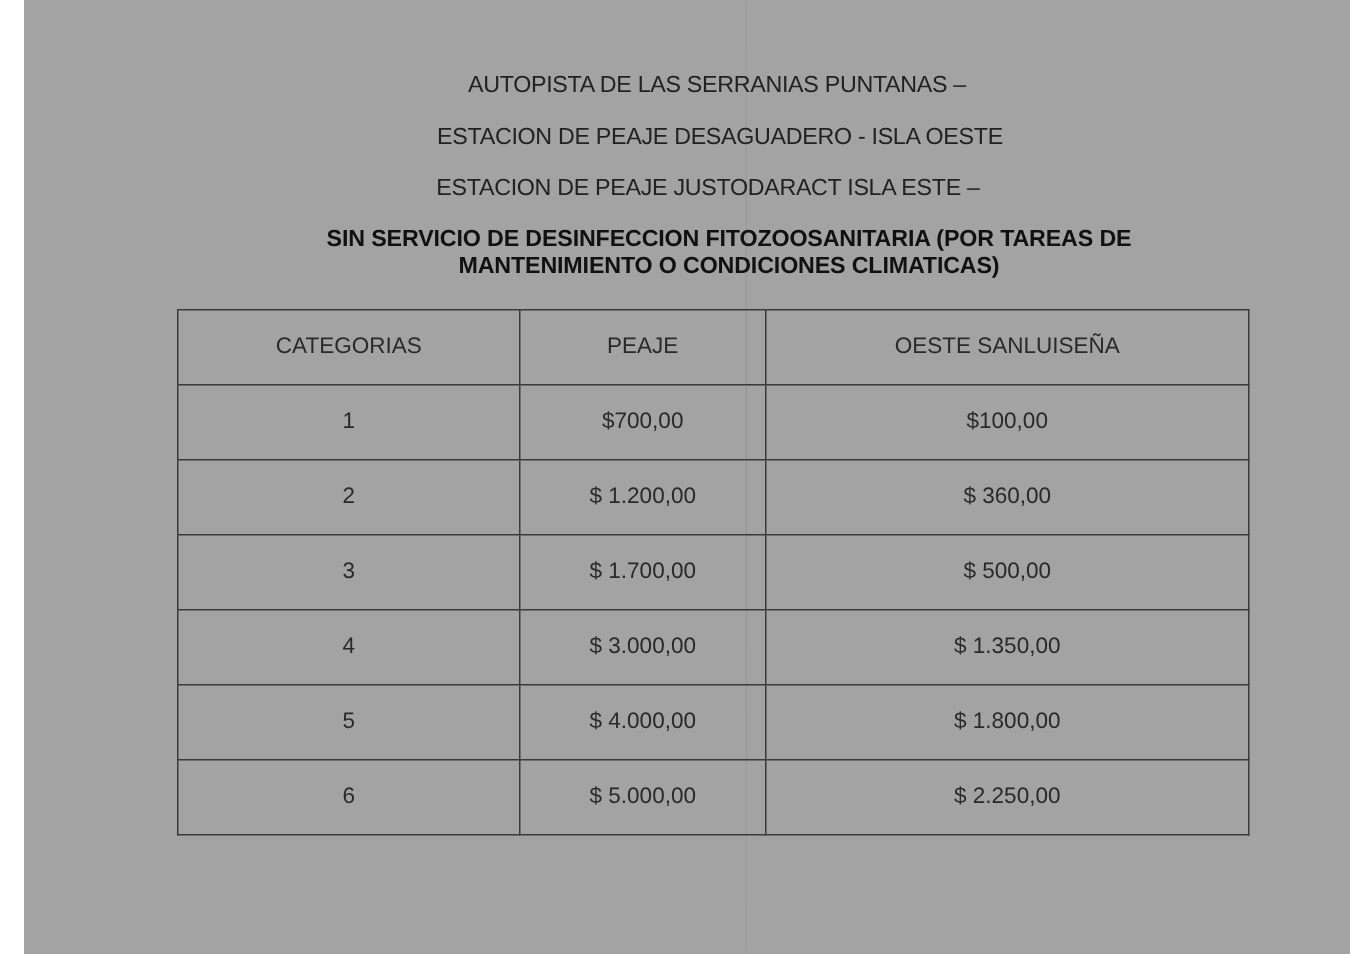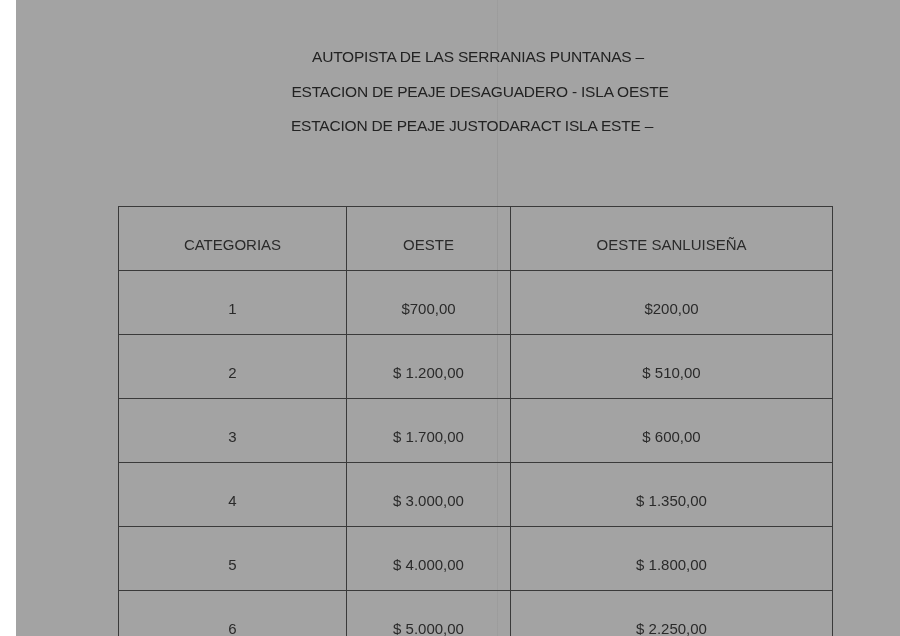--- a/index.html
+++ b/index.html
@@ -69,68 +69,72 @@
       border-collapse: collapse;
       table-layout: fixed;
     }
     table.tarifas th, table.tarifas td {
       border: 1.3px solid #3a3a3a;
       text-align: center;
       font-weight: normal;
       font-size: 15px;
       color: #2a2a2a;
       height: 47px;
-      padding: 14px;
+      padding: 0;
       padding-bottom: 2px;
     }
     col.c1 { width: 228px; }
     col.c2 { width: 164px; }
     col.c3 { width: 322px; }
     td.cat, th.cat { padding-left: 0; }
   </style>
 </head>
 <body>
 
 <div class="page">
   <div class="fold-line"></div>
   <div class="right-edge"></div>
 
   <div class="heading-line h1">AUTOPISTA DE LAS SERRANIAS PUNTANAS –</div>
   <div class="heading-line h2">ESTACION DE PEAJE DESAGUADERO - ISLA OESTE</div>
   <div class="heading-line h3">ESTACION DE PEAJE JUSTODARACT ISLA ESTE –</div>
 
+  <div class="notice">
+    <span>SIN SERVICIO DE DESINFECCION FITOZOOSANITARIA (POR TAREAS DE</span>
+    <span>MANTENIMIENTO O CONDICIONES CLIMATICAS)</span>
+  </div>
 
   <table class="tarifas">
     <colgroup>
       <col class="c1">
         <col class="c2">
         <col class="c3">
     </colgroup>
     <thead>
       <tr>
         <th class="cat">CATEGORIAS</th>
-        <th>OESTE</th>
+        <th>PEAJE</th>
         <th>OESTE SANLUISEÑA</th>
       </tr>
     </thead>
     <tbody>
       <tr>
         <td class="cat">1</td>
         <td>$700,00</td>
-        <td>$200,00</td>
+        <td>$100,00</td>
       </tr>
       <tr>
         <td class="cat">2</td>
         <td>$ 1.200,00</td>
-        <td>$ 510,00</td>
+        <td>$ 360,00</td>
       </tr>
       <tr>
         <td class="cat">3</td>
         <td>$ 1.700,00</td>
-        <td>$ 600,00</td>
+        <td>$ 500,00</td>
       </tr>
       <tr>
         <td class="cat">4</td>
         <td>$ 3.000,00</td>
         <td>$ 1.350,00</td>
       </tr>
       <tr>
         <td class="cat">5</td>
         <td>$ 4.000,00</td>
         <td>$ 1.800,00</td>

